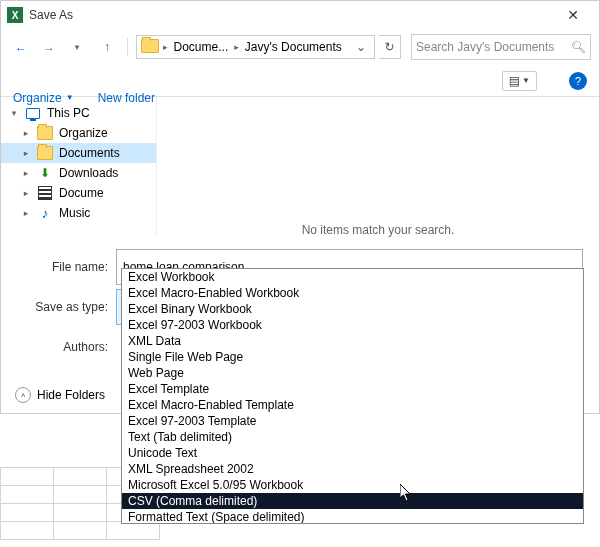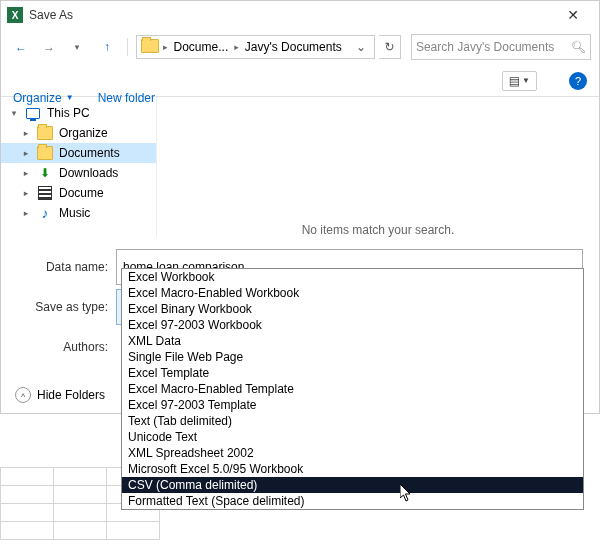--- a/index.html
+++ b/index.html
@@ -15,21 +15,21 @@
   .nav-btn.enabled{color:#0066cc;}
   .nav-up { margin-left:2px;}
   .sep{width:1px;height:18px;background:#ddd;margin:0 4px;}
   .folder-icon{width:18px;height:14px;background:#ffd86b;border:1px solid #d9b33a;border-radius:1px;position:relative;display:inline-block;}
   .folder-icon:before{content:"";position:absolute;top:-3px;left:0;width:7px;height:3px;background:#ffd86b;border:1px solid #d9b33a;border-bottom:none;border-radius:1px 1px 0 0;}
   .breadcrumb{flex:1;height:24px;border:1px solid #ccc;display:flex;align-items:center;padding:0 4px;gap:2px;background:#fff;}
   .breadcrumb .chev{color:#666;font-size:9px;padding:0 2px;}
   .breadcrumb .crumb{padding:0 2px;white-space:nowrap;overflow:hidden;text-overflow:ellipsis;max-width:70px;}
   .bc-drop{color:#555;margin-left:auto;padding:0 4px;height:100%;display:flex;align-items:center;}
   .bc-refresh{width:22px;height:24px;border:1px solid #ccc;border-left:none;display:flex;align-items:center;justify-content:center;color:#555;}
-  .search{width:180px;height:24px;border:1px solid #ccc;margin-left:6px;display:flex;align-items:center;padding:12px 4px;color:#888;position:relative;justify-content:center;}
+  .search{width:180px;height:24px;border:1px solid #ccc;margin-left:6px;display:flex;align-items:center;padding:12px 4px;color:#888;position:relative;}
   .search input{border:none;outline:none;flex:1;color:#333;background:transparent;}
   .search input::placeholder{color:#888;}
   .search .sicon{color:#888;}
   .toolbar{height:32px;border-bottom:1px solid #e0e0e0;display:flex;align-items:center;padding:0 12px;gap:24px;}
   .toolbar .link{color:#0066cc;cursor:pointer;display:flex;align-items:center;gap:4px;margin-top:34px;}
   .toolbar .drop-ar{font-size:8px;color:#0066cc;}
   .toolbar .spacer{flex:1;}
   .toolbar .view-btn{color:#444;display:flex;align-items:center;gap:2px;border:1px solid #ccc;border-radius:2px;padding:2px 6px;cursor:pointer;}
   .toolbar .help{width:18px;height:18px;border-radius:50%;background:#0066cc;color:#fff;display:flex;align-items:center;justify-content:center;font-size:11px;margin-left:8px;cursor:pointer;}
   .body{display:flex;height:140px;position:relative;}
@@ -146,21 +146,21 @@
         <span>Music</span>
       </div>
     </div>
     <div class="file-area">
       <span>No items match your search.</span>
     </div>
   </div>
 
   <div class="form">
     <div class="form-row">
-      <label>Data name:</label>
+      <label>File name:</label>
       <div class="field">
         <span>home loan comparison</span>
         <span class="drop">⌄</span>
       </div>
     </div>
     <div class="form-row">
       <label>Save as type:</label>
       <div class="field combo">
         <span>Excel 97-2003 Workbook</span>
         <span class="drop">⌄</span>
@@ -178,20 +178,21 @@
   </div>
 </div>
 
 <div class="dropdown-list" id="ftlist">
     <div class="opt">Excel Workbook</div>
     <div class="opt">Excel Macro-Enabled Workbook</div>
     <div class="opt">Excel Binary Workbook</div>
     <div class="opt">Excel 97-2003 Workbook</div>
     <div class="opt">XML Data</div>
     <div class="opt">Single File Web Page</div>
+    <div class="opt">Web Page</div>
     <div class="opt">Excel Template</div>
     <div class="opt">Excel Macro-Enabled Template</div>
     <div class="opt">Excel 97-2003 Template</div>
     <div class="opt">Text (Tab delimited)</div>
     <div class="opt">Unicode Text</div>
     <div class="opt">XML Spreadsheet 2002</div>
     <div class="opt">Microsoft Excel 5.0/95 Workbook</div>
     <div class="opt sel">CSV (Comma delimited)</div>
     <div class="opt">Formatted Text (Space delimited)</div>
   </div>

